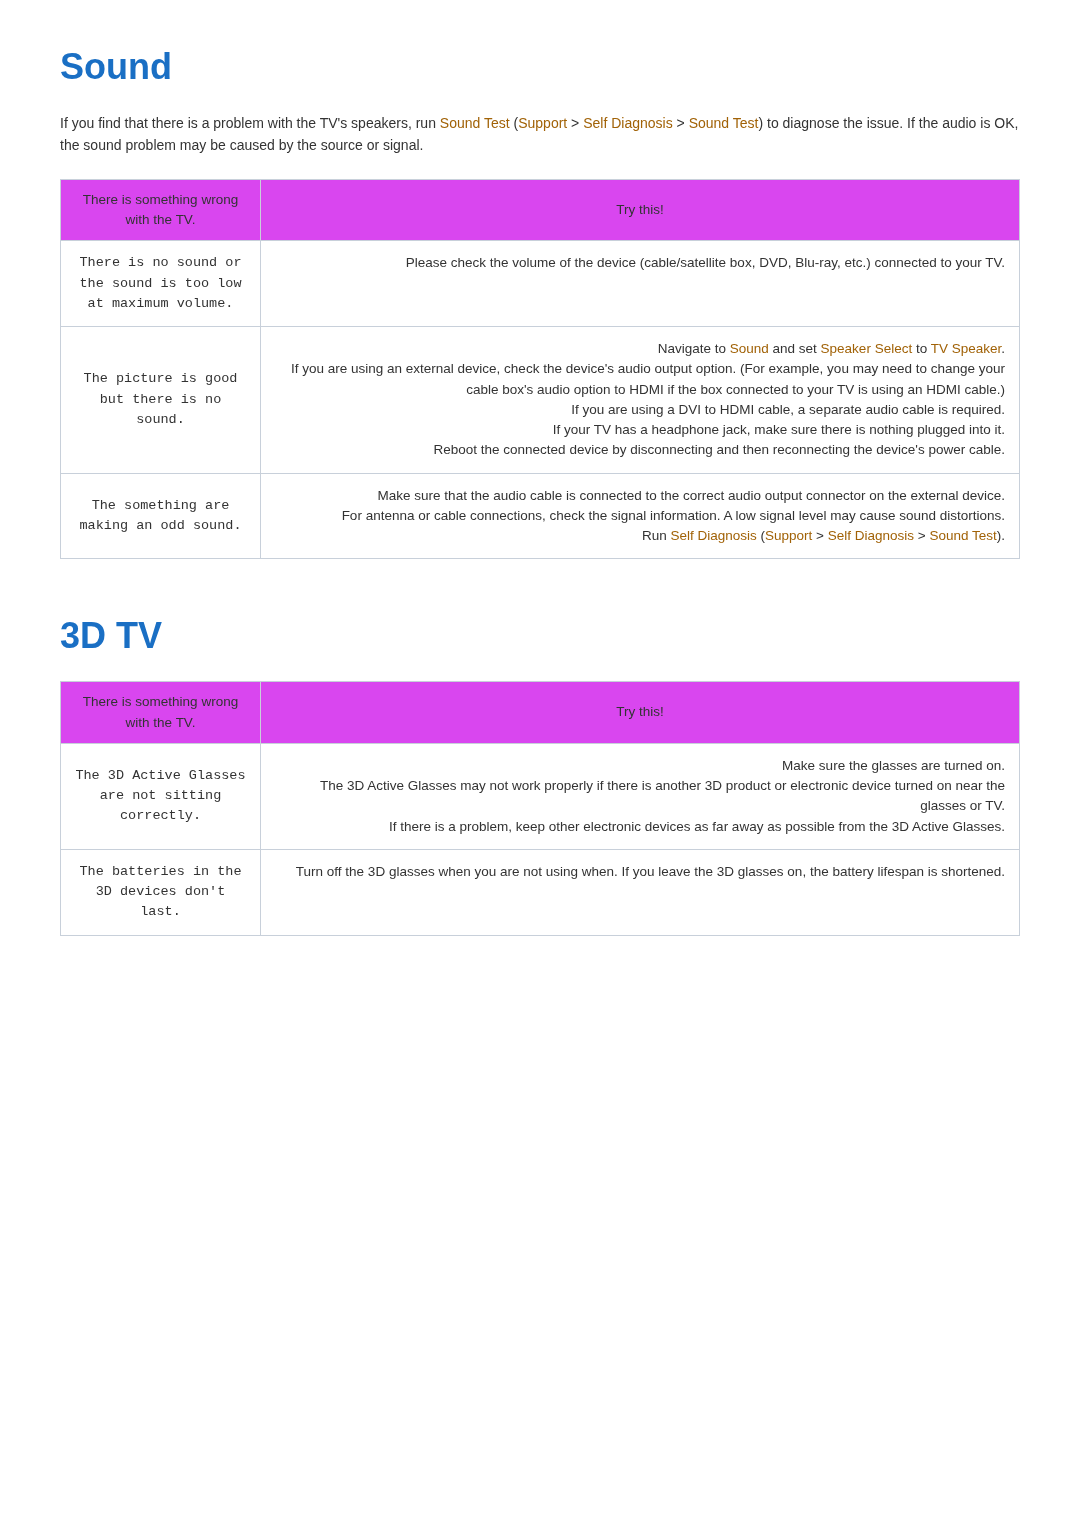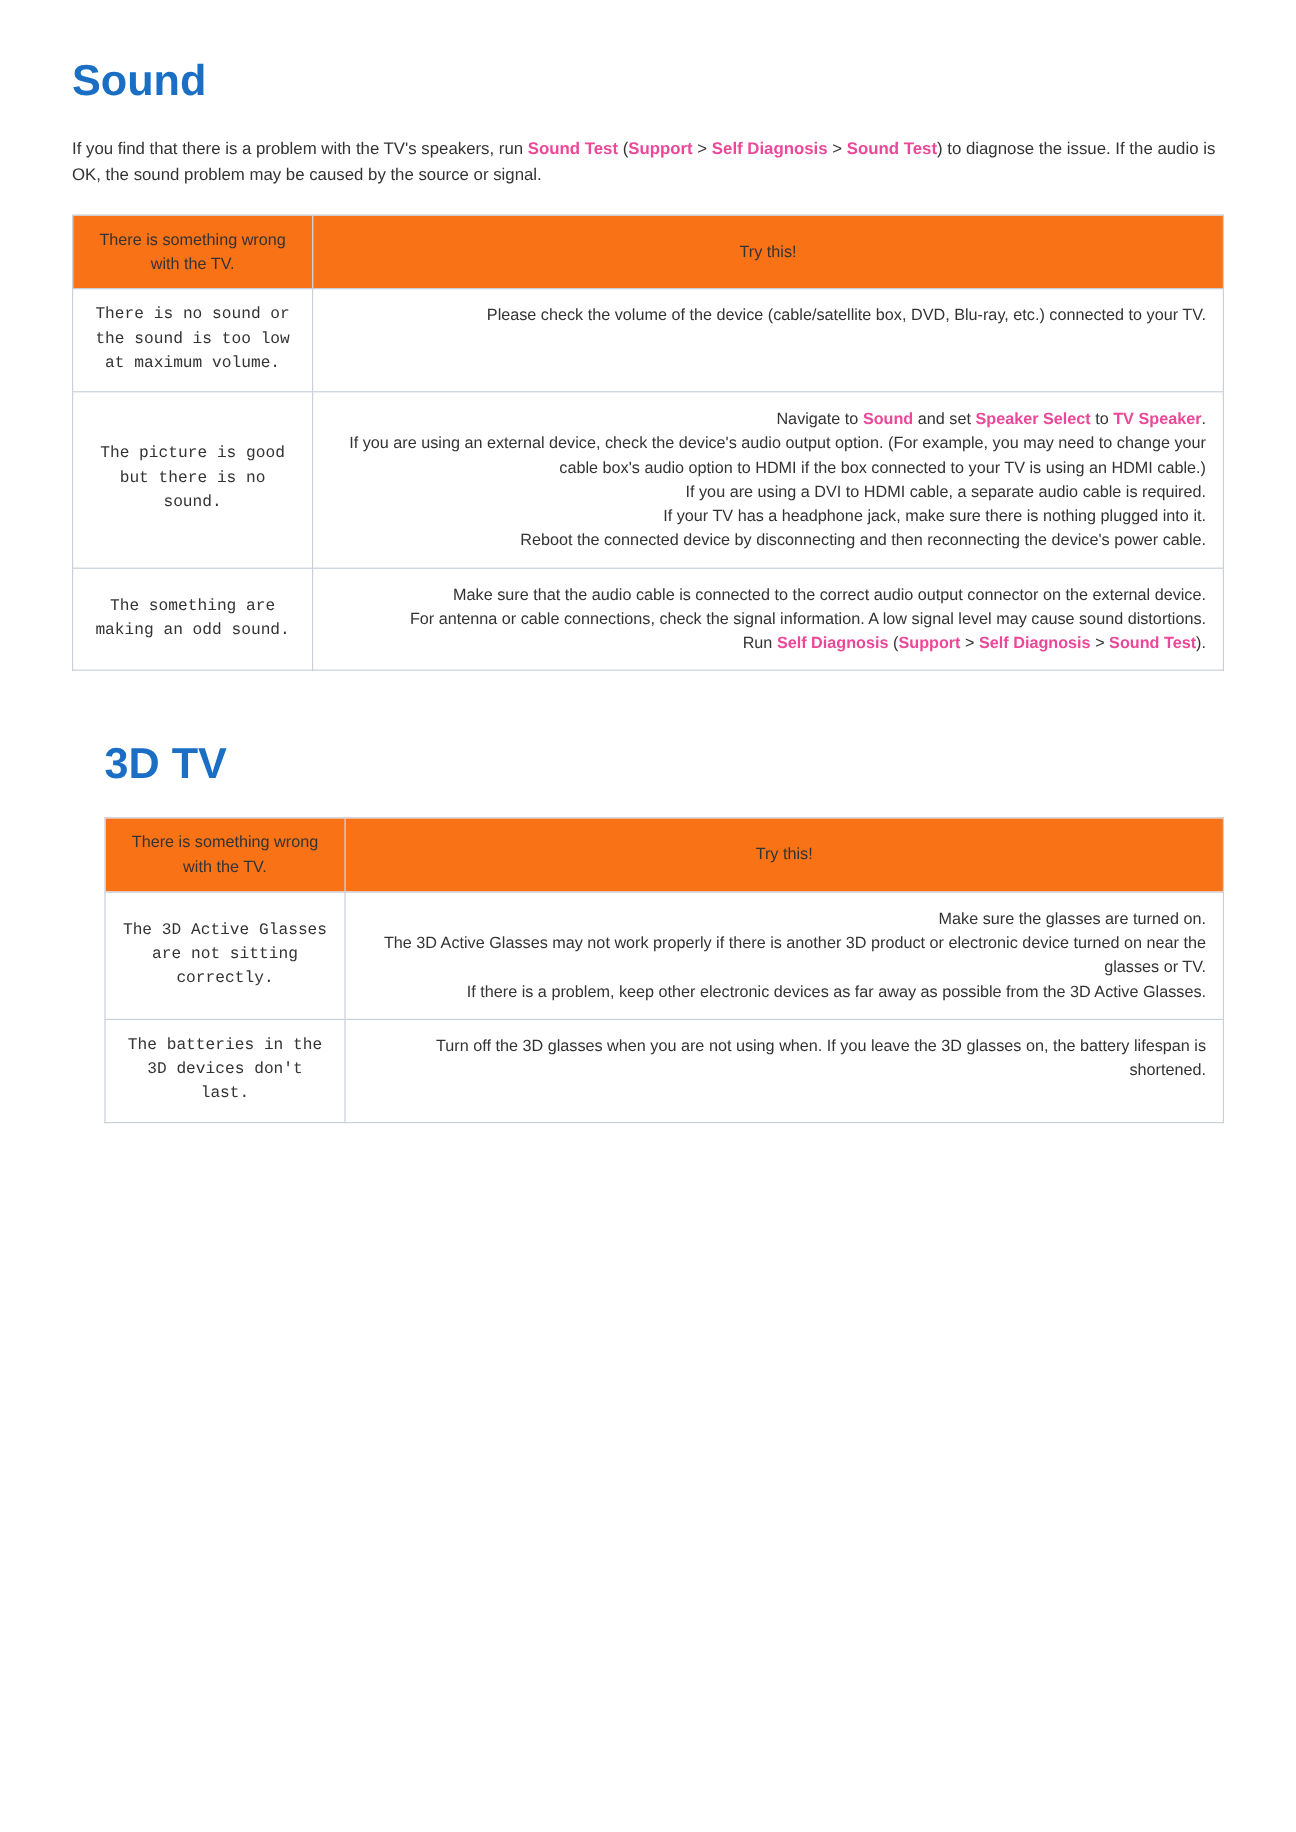--- a/index.html
+++ b/index.html
@@ -24,21 +24,21 @@
       margin-bottom: 22px;
       line-height: 1.6;
     }
     table {
       width: 100%;
       border-collapse: collapse;
       margin-bottom: 40px;
       font-size: 13.5px;
     }
     table thead tr {
-      background: #f97316;
+      background: #d946ef;
     }
     table thead th {
       padding: 10px 14px;
       text-align: center;
       font-weight: normal;
       border: 1px solid #c8d0da;
       color: #333;
     }
     table tbody tr {
       border: 1px solid #c8d0da;
@@ -55,25 +55,23 @@
       text-align: center;
       vertical-align: middle;
       background: #fff;
       font-family: Liberation Mono, monospace;
     }
     table tbody td:last-child {
       background: #fff;
     }
     .section-gap {
       margin-top: 50px;
-      margin-left: 27px;
     }
     span.blue-link {
-      color: #ec4899;
-      font-weight: bold;
+      color: #a16207;
     }
   </style>
 </head>
 <body>
 
 <h1 class="section-title">Sound</h1>
 
 <p class="intro-text">
   <span>If you find that there is a problem with the TV's speakers, run </span><span class="blue-link">Sound Test</span><span> (</span><span class="blue-link">Support</span><span> &gt; </span><span class="blue-link">Self Diagnosis</span><span> &gt; </span><span class="blue-link">Sound Test</span><span>) to diagnose the issue. If the audio is OK, the sound problem may be caused by the source or signal.</span>
 </p>

